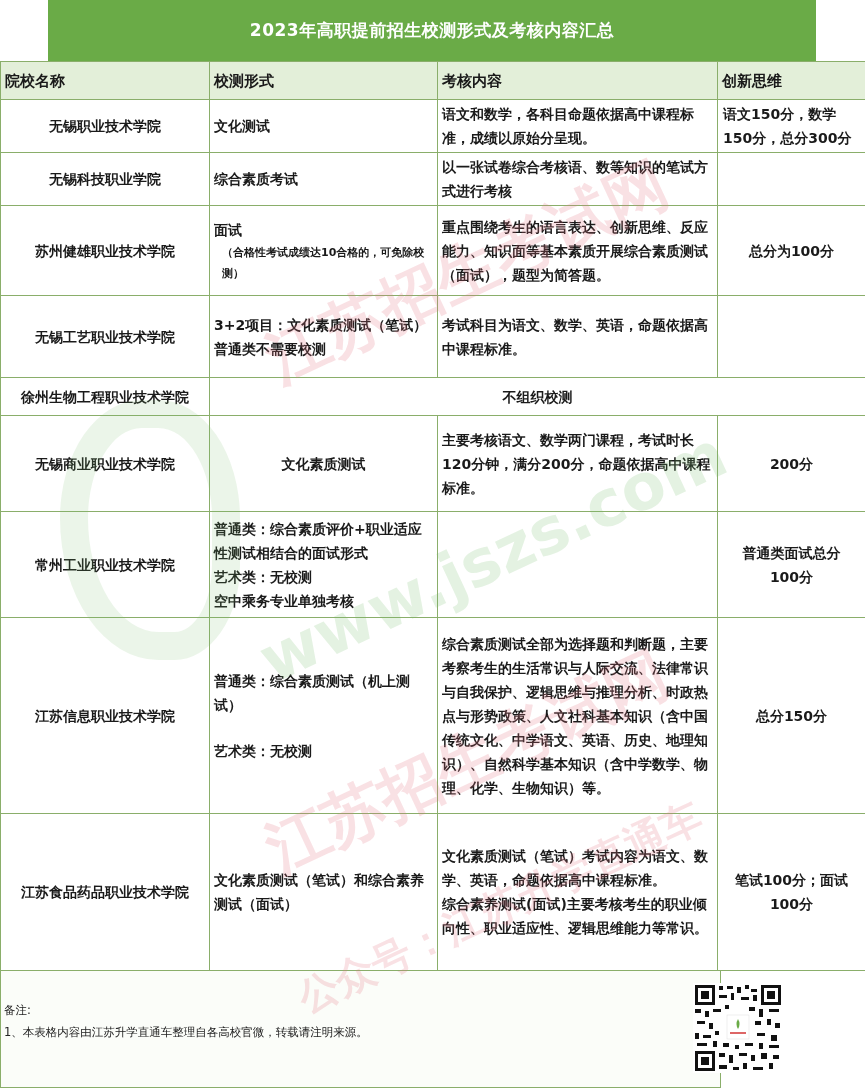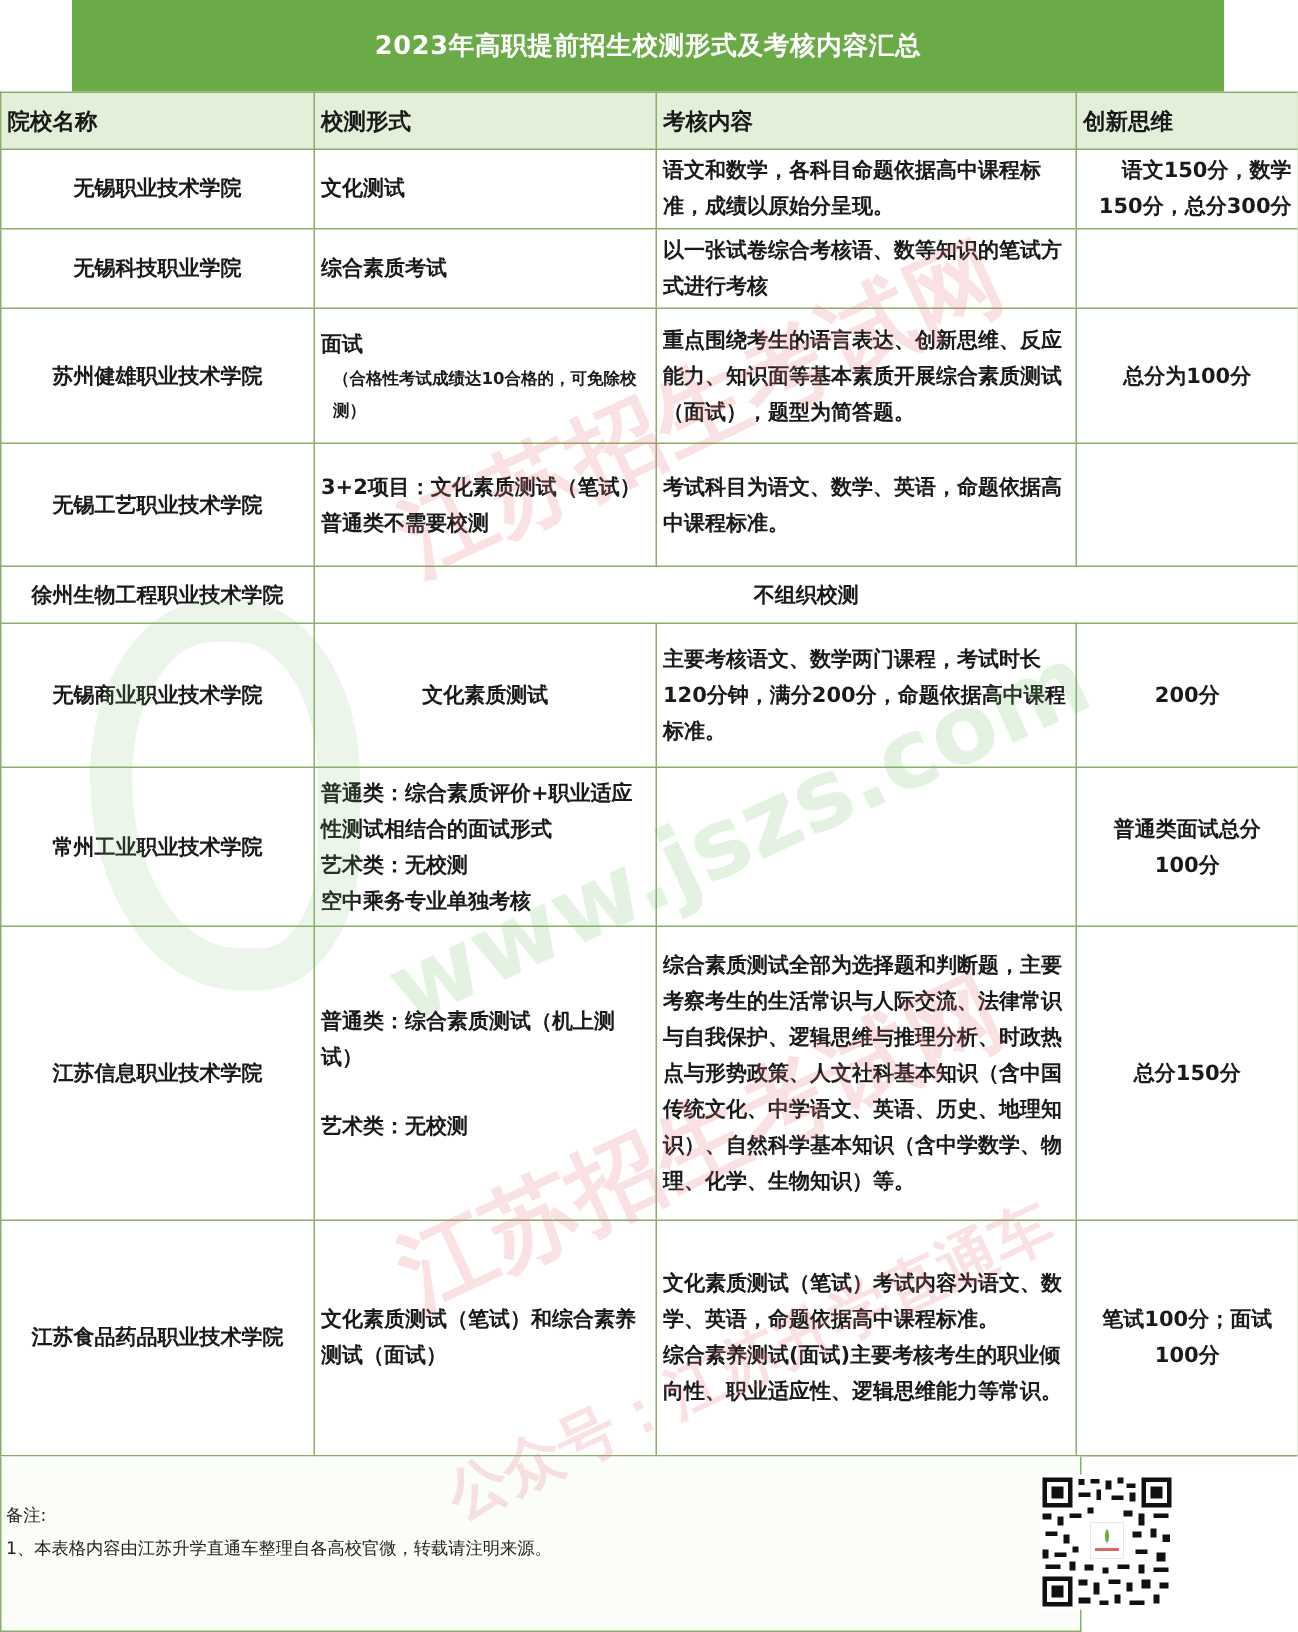--- a/index.html
+++ b/index.html
@@ -78,21 +78,21 @@
     <tbody>
 
       <tr style="height:42px">
         <td class="school">无锡职业技术学院</td>
         <td class="form">
             <span class="line">文化测试</span>
           </td>
         <td class="content">
             <span class="line">语文和数学，各科目命题依据高中课程标准，成绩以原始分呈现。</span>
           </td>
-        <td class="total" style="text-align:right;padding-left:5px">
+        <td class="total" style="text-align:left;padding-left:5px">
             <span class="line">语文150分，数学150分，总分300分</span>
           </td>
       </tr>
 
       <tr style="height:50px">
         <td class="school">无锡科技职业学院</td>
         <td class="form">
             <span class="line">综合素质考试</span>
           </td>
         <td class="content">

